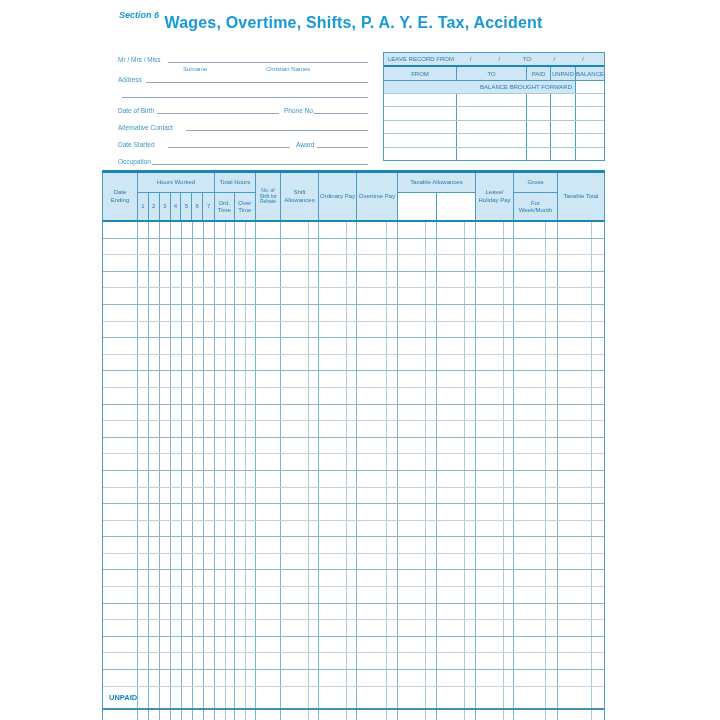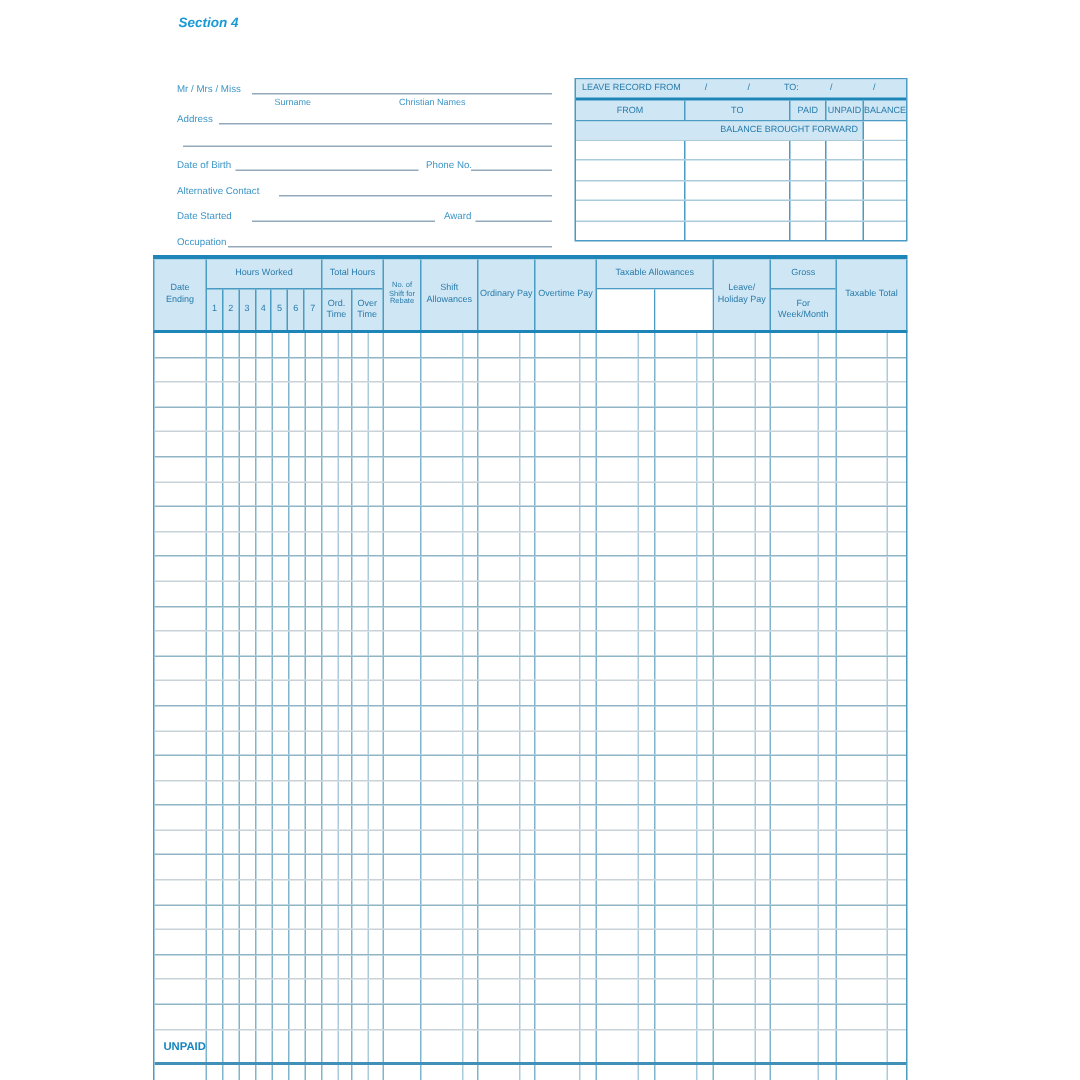--- a/index.html
+++ b/index.html
@@ -61,21 +61,22 @@
   .brow .bc{position:relative;border-right:1px solid var(--grid-soft);height:100%;}
   .brow .bc:last-child{border-right:none;}
   .brow .bc i{position:absolute;top:0;bottom:0;width:1px;background:var(--sub);}
   .total-label{font-size:7.5px;font-weight:bold;color:#1586c0;padding:6px 0 0 6px;display:block;}
 </style>
 </head>
 <body>
 
 <div class="sheet">
 
-  <div class="section-label">Section 4</div>
+  <div class="section-label">Section 6</div>
+  <div class="page-title">Wages, Overtime, Shifts, P. A. Y. E. Tax, Accident</div>
 
   <div class="flabel" style="left:118px;top:56px;">Mr / Mrs / Miss</div>
   <div class="fline" style="left:168px;top:62px;width:200px;"></div>
   <div class="fcaption" style="left:183px;top:66px;">Surname</div>
   <div class="fcaption" style="left:266px;top:66px;">Christian Names</div>
 
   <div class="flabel" style="left:118px;top:76px;">Address</div>
   <div class="fline" style="left:146px;top:82px;width:222px;"></div>
   <div class="fline" style="left:122px;top:97px;width:246px;"></div>
 

